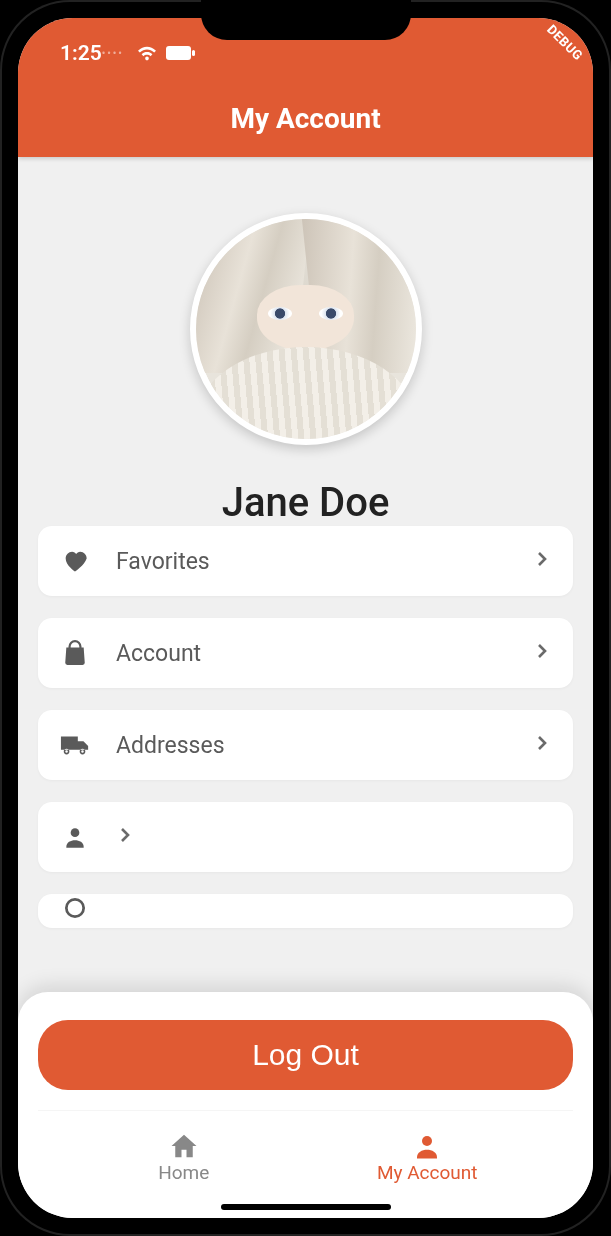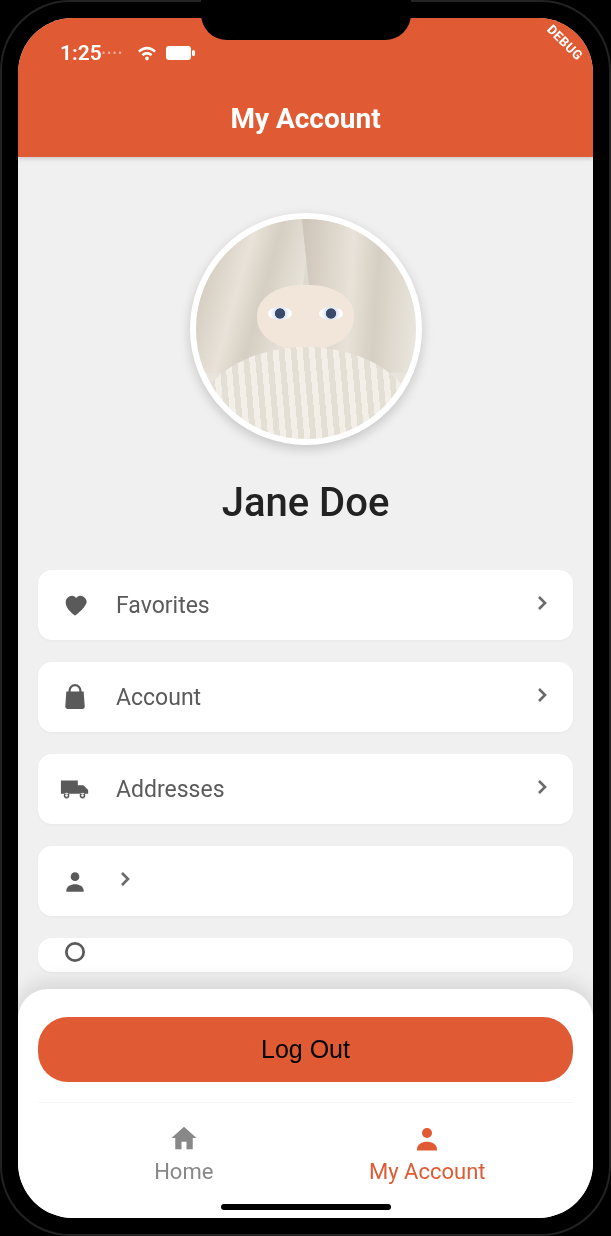--- a/index.html
+++ b/index.html
@@ -136,21 +136,20 @@
     background:repeating-linear-gradient(85deg,#f3efe8 0 6px,#e4dfd5 6px 12px);
     border-radius:50% 50% 0 0 / 80% 80% 0 0;}
   .user-name {
     margin-top: 34px;
     font-size: 40px;
     font-weight: 500;
     color: #222;
   }
   .menu {
     width: 100%;
-    margin-top: 44px;
     display: flex;
     flex-direction: column;
     gap: 22px;
   }
   .menu-item {
     background: #fff;
     border-radius: 14px;
     padding: 20px 22px;
     display: flex;
     align-items: center;
@@ -180,42 +179,41 @@
     background: #fff;
     border-radius: 30px 30px 0 0;
     box-shadow: 0 -6px 20px rgba(0,0,0,0.12);
     padding: 28px 20px 6px;
     position: relative;
     z-index: 5;
   }
   .logout-btn {
     width: 100%;
     background: #e05a33;
-    color: #000000;
+    color: #ffffff;
     border: none;
     border-radius: 30px;
     padding: 18px;
-    font-size: 25px;
+    font-size: 30px;
     font-weight: 500;
     cursor: pointer;
   }
   .tabbar {
     display: flex;
     justify-content: space-around;
     padding: 20px 24px 10px;
     border-top: 1px solid rgba(0,0,0,0.04);
     margin-top: 20px;
   }
   .tab {
     display: flex;
     flex-direction: column;
     align-items: center;
-    gap: 6px;
     color: #888;
-    font-size: 22px;
+    font-size: 19px;
     cursor: pointer;
     flex:1;
   }
   .tab.active { color: #e05a33; }
   .tab svg { width: 30px; height: 30px; }
   .home-indicator {
     width: 170px;
     height: 6px;
     background: #000;
     border-radius: 4px;

